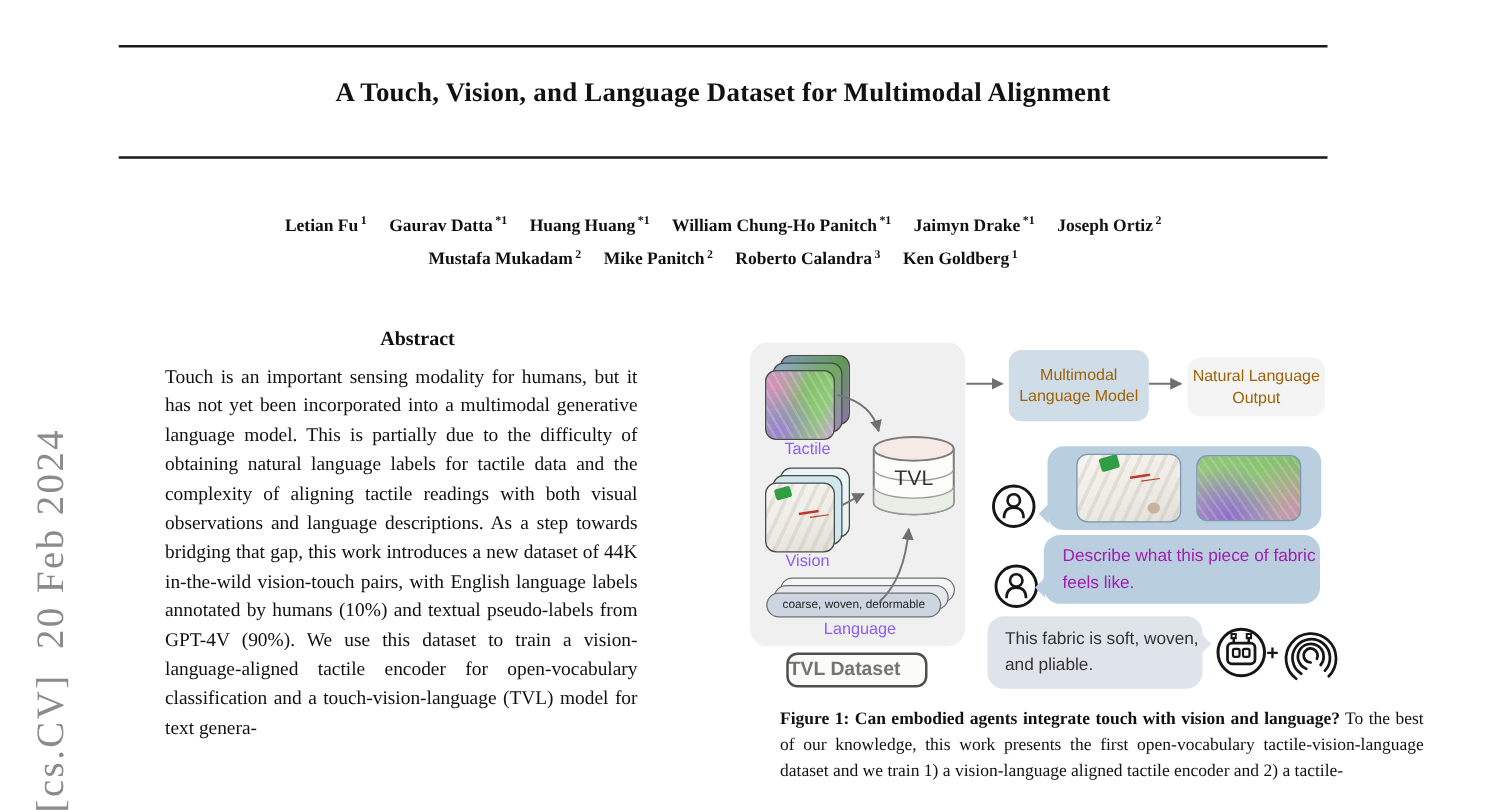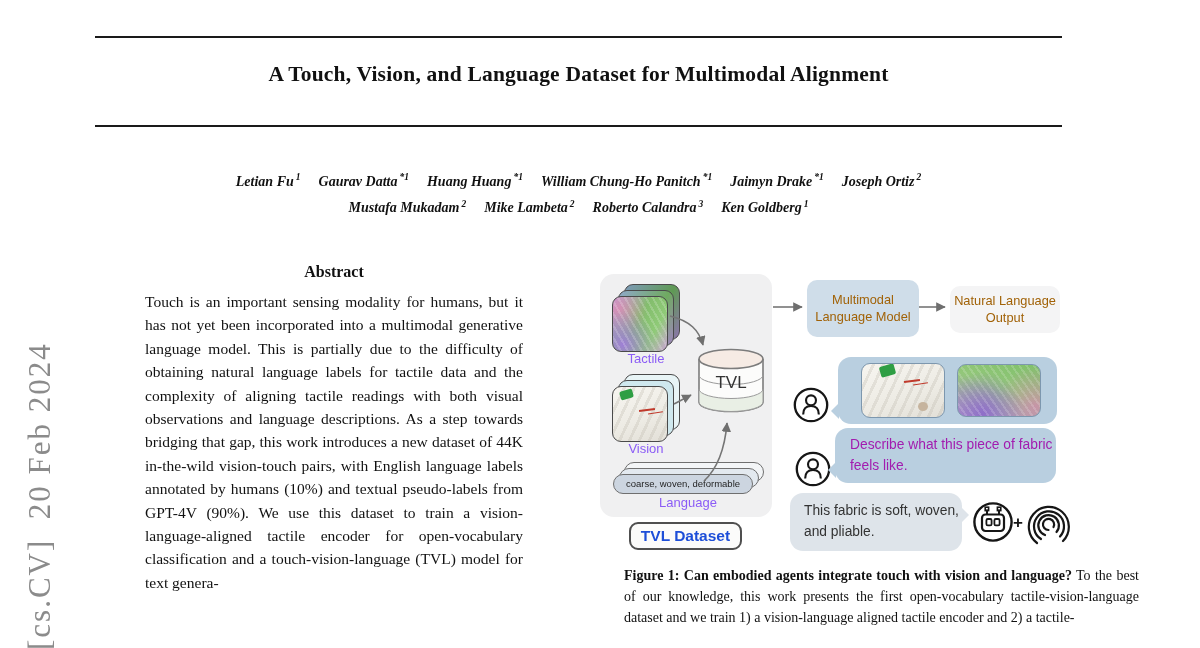--- a/index.html
+++ b/index.html
@@ -13,29 +13,29 @@
   .sans{font-family:"Liberation Sans",sans-serif;color:#222;}
   .abs{position:absolute;}
 
   .rule{left:95px;width:967px;height:2px;background:#1a1a1a;}
   #rule-top{top:36px;} #rule-mid{top:125px;}
 
   #paper-title{left:95px;top:62px;width:967px;text-align:center;font-size:21.5px;font-weight:bold;letter-spacing:.2px;}
 
   #authors{left:95px;top:166px;width:967px;text-align:center;font-weight:bold;font-size:14px;}
   .author-row{line-height:23px;}
-  .author{margin:0 9px;white-space:nowrap;font-style:italic;}
+  .author{margin:0 9px;white-space:nowrap;}
   .author sup{font-size:9.5px;font-weight:bold;margin-left:2px;}
 
   #watermark{left:22px;top:650px;transform-origin:0 0;transform:rotate(-90deg);
     font-family:"Liberation Serif",serif;font-size:31px;color:var(--watermark-gray);
     letter-spacing:2px;white-space:pre;width:400px;}
 
   #abstract-heading{left:145px;top:263px;width:378px;text-align:center;font-size:16px;font-weight:bold;}
-  #abstract-body{left:145px;top:290px;width:378px;font-size:15.5px;line-height:23.4px;text-align:justify;}
+  #abstract-body{left:132px;top:290px;width:378px;font-size:15.5px;line-height:23.4px;text-align:justify;}
 
   
   #fig-panel{left:600px;top:274px;width:172px;height:243px;background:var(--panel-bg);border-radius:14px;}
 
   .stack{width:68px;height:68px;}
   #tactile-stack{left:612px;top:284px;}
   #vision-stack{left:612px;top:374px;}
   .tile{position:absolute;width:56px;height:56px;border:1.5px solid #4a4a4a;border-radius:9px;}
   .t-back{left:12px;top:0;} .t-mid{left:6px;top:6px;} .t-front{left:0;top:12px;}
   .tactile-grad{
@@ -61,21 +61,21 @@
   #language-label{left:613px;top:495px;width:150px;font-size:13px;}
 
   #pill-stack{left:613px;top:462px;width:152px;height:33px;text-decoration:underline;}
   .pill{position:absolute;width:140px;height:20px;border:1.4px solid #6f6f6f;border-radius:10px;}
   .p-back{left:11px;top:0;background:#f3f5f7;}
   .p-mid{left:5.5px;top:6px;background:#e3e9ef;}
   .p-front{left:0;top:12px;background:var(--pill-bg);font-size:9.5px;text-align:center;line-height:18px;color:#1f1f1f;}
 
   #cylinder{left:696px;top:347px;}
   #dataset-button{left:629px;top:522px;width:113px;height:28px;border:2px solid #4f4f4f;border-radius:9px;
-    background:#fbfbfa;text-align:center;line-height:24px;font-size:15.5px;font-weight:600;color:#1d4ed8;}
+    background:#fbfbfa;text-align:left;line-height:24px;font-size:15.5px;font-weight:600;color:#737373;}
 
   .flow-box{border-radius:10px;display:flex;align-items:center;justify-content:center;text-align:center;
     font-size:12.8px;line-height:1.28;color:#a16207;}
   #mlm-box{left:807px;top:280px;width:112px;height:57px;background:var(--mlm-box-bg);}
   #nl-box{left:950px;top:286px;width:110px;height:47px;background:var(--nl-box-bg);}
 
   .bubble{border-radius:13px;}
   #bubble-images{left:838px;top:357px;width:219px;height:67px;background:var(--user-bubble-bg);}
   #bubble-images::before, #bubble-user::before{content:"";position:absolute;left:-7px;bottom:5px;
     border:8px solid rgba(0,0,0,0);border-right-color:var(--user-bubble-bg);border-left-width:0;}
@@ -104,21 +104,21 @@
 </head>
 <body>
 
 <div class="abs" id="watermark">[cs.CV]  20 Feb 2024</div>
 
 <div class="abs rule" id="rule-top"></div>
 <div class="abs serif" id="paper-title">A Touch, Vision, and Language Dataset for Multimodal Alignment</div>
 <div class="abs rule" id="rule-mid"></div>
 <div class="abs serif" id="authors">
     <div class="author-row"><span class="author"><span>Letian Fu</span><sup>1</sup></span><span class="author"><span>Gaurav Datta</span><sup>*1</sup></span><span class="author"><span>Huang Huang</span><sup>*1</sup></span><span class="author"><span>William Chung-Ho Panitch</span><sup>*1</sup></span><span class="author"><span>Jaimyn Drake</span><sup>*1</sup></span><span class="author"><span>Joseph Ortiz</span><sup>2</sup></span></div>
-    <div class="author-row"><span class="author"><span>Mustafa Mukadam</span><sup>2</sup></span><span class="author"><span>Mike Lambeta</span><sup>2</sup></span><span class="author"><span>Roberto Calandra</span><sup>3</sup></span><span class="author"><span>Ken Goldberg</span><sup>1</sup></span></div>
+    <div class="author-row"><span class="author"><span>Mustafa Mukadam</span><sup>2</sup></span><span class="author"><span>Mike Panitch</span><sup>2</sup></span><span class="author"><span>Roberto Calandra</span><sup>3</sup></span><span class="author"><span>Ken Goldberg</span><sup>1</sup></span></div>
   </div>
 
 <div class="abs serif" id="abstract-heading">Abstract</div>
 <div class="abs serif" id="abstract-body">Touch is an important sensing modality for humans, but it has not yet been incorporated into a multimodal generative language model. This is partially due to the difficulty of obtaining natural language labels for tactile data and the complexity of aligning tactile readings with both visual observations and language descriptions. As a step towards bridging that gap, this work introduces a new dataset of 44K in-the-wild vision-touch pairs, with English language labels annotated by humans (10%) and textual pseudo-labels from GPT-4V (90%). We use this dataset to train a vision-language-aligned tactile encoder for open-vocabulary classification and a touch-vision-language (TVL) model for text genera-</div>
 
 <div class="abs" id="fig-panel"></div>
 
 <div class="abs stack" id="tactile-stack">
   <div class="tile t-back tactile-back2"></div>
   <div class="tile t-mid tactile-back1"></div>

